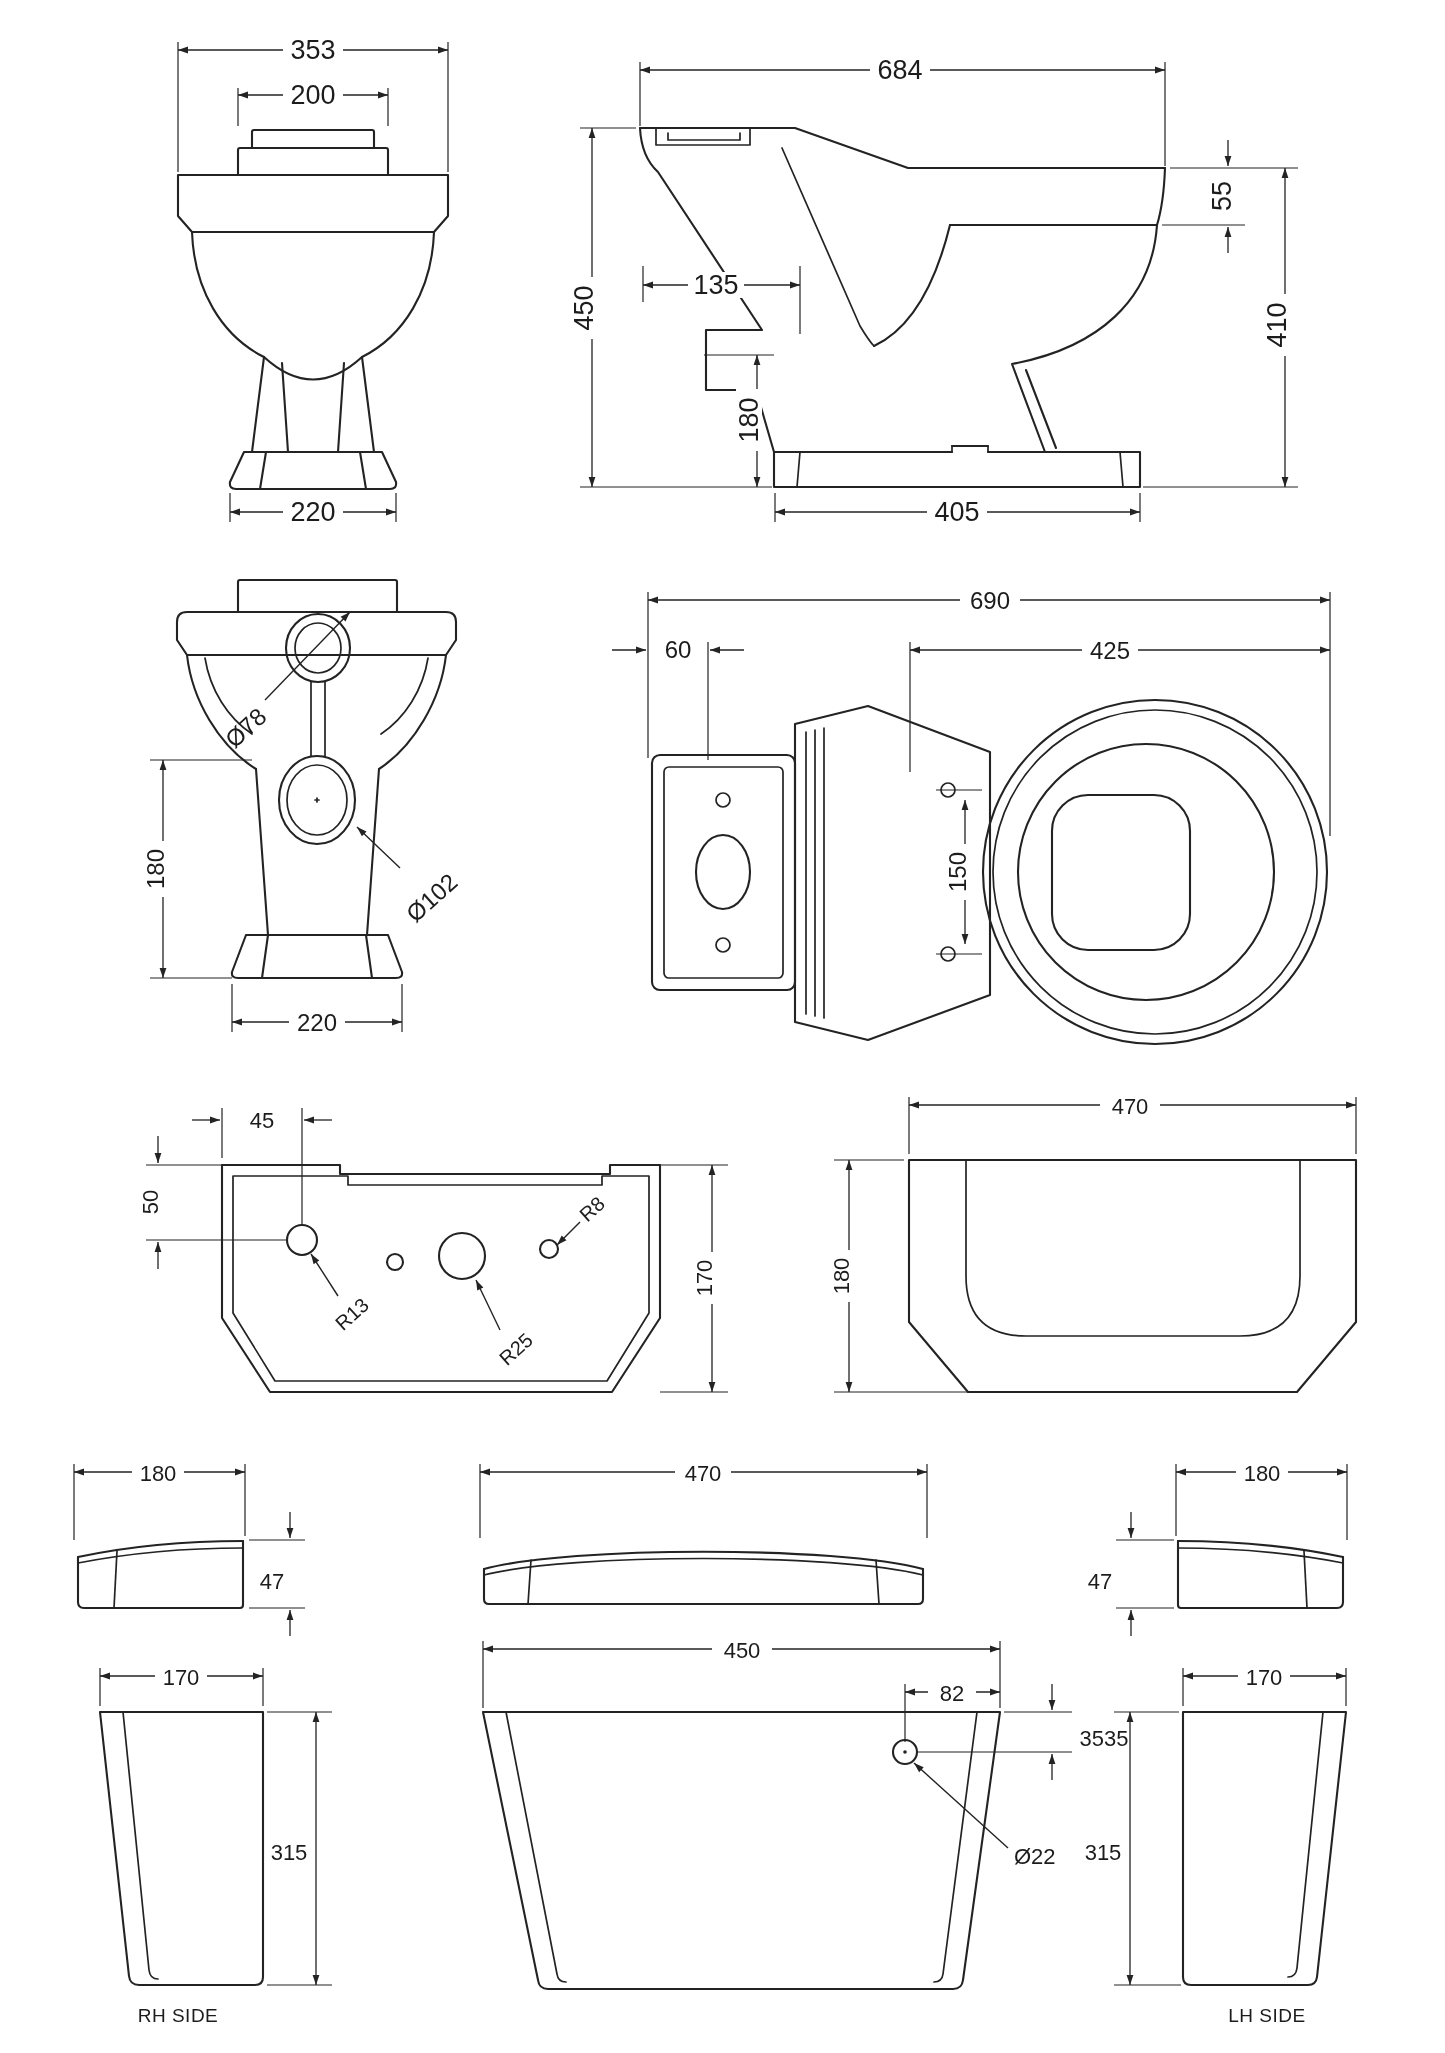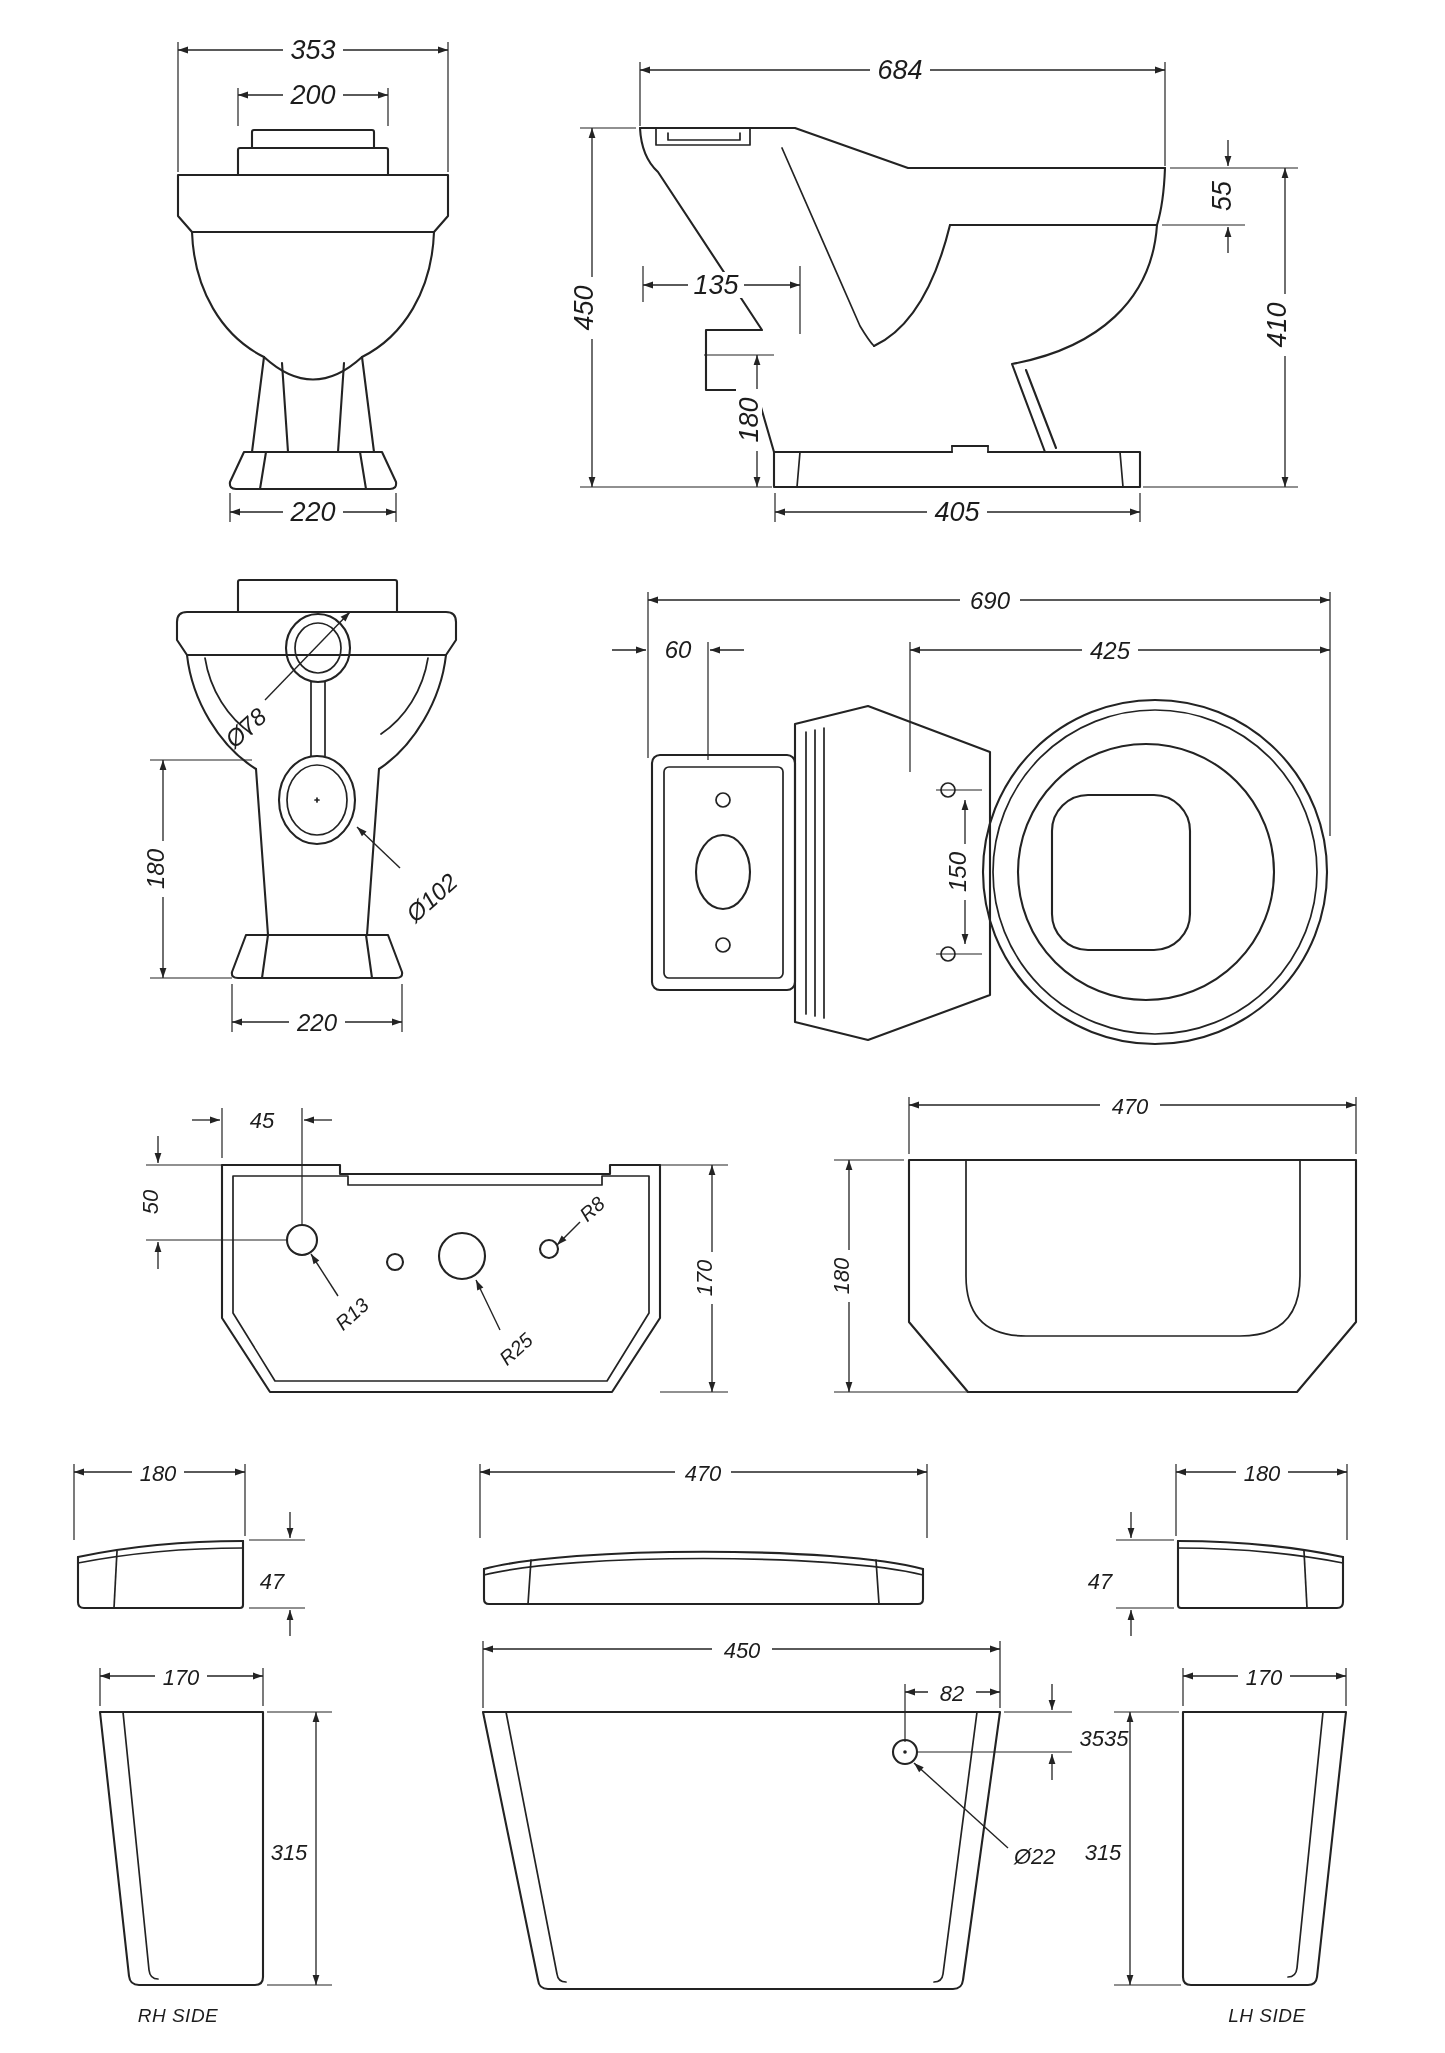--- a/index.html
+++ b/index.html
@@ -1,16 +1,16 @@
 <!DOCTYPE html>
 <html><head>
 <meta charset="utf-8">
 <style>
   html,body{margin:0;padding:0;background:#ffffff;}
-  .page{position:relative;width:1436px;height:2053px;background:#fff;overflow:hidden;font-style:italic;}
+  .page{position:relative;width:1436px;height:2053px;background:#fff;overflow:hidden;}
   svg{display:block;}
   .o   {stroke:#232323;stroke-width:2.1;fill:none;stroke-linejoin:round;stroke-linecap:round;}
   .o2  {stroke:#232323;stroke-width:1.7;fill:none;stroke-linejoin:round;stroke-linecap:round;}
   .ext {stroke:#232323;stroke-width:1.2;fill:none;}
   .dim {stroke:#232323;stroke-width:1.3;fill:none;marker-start:url(#ar);marker-end:url(#ar);}
   .dime{stroke:#232323;stroke-width:1.3;fill:none;marker-end:url(#ar);}
   .ldr {stroke:#232323;stroke-width:1.4;fill:none;marker-end:url(#ar);}
   text{font-family:"Liberation Sans","DejaVu Sans",sans-serif;fill:#1c1c1c;}
   .d27{font-size:27px;} .d24{font-size:24px;} .d22{font-size:22px;} .d20{font-size:20px;}
   .cap{font-size:19px;letter-spacing:0.5px;}

